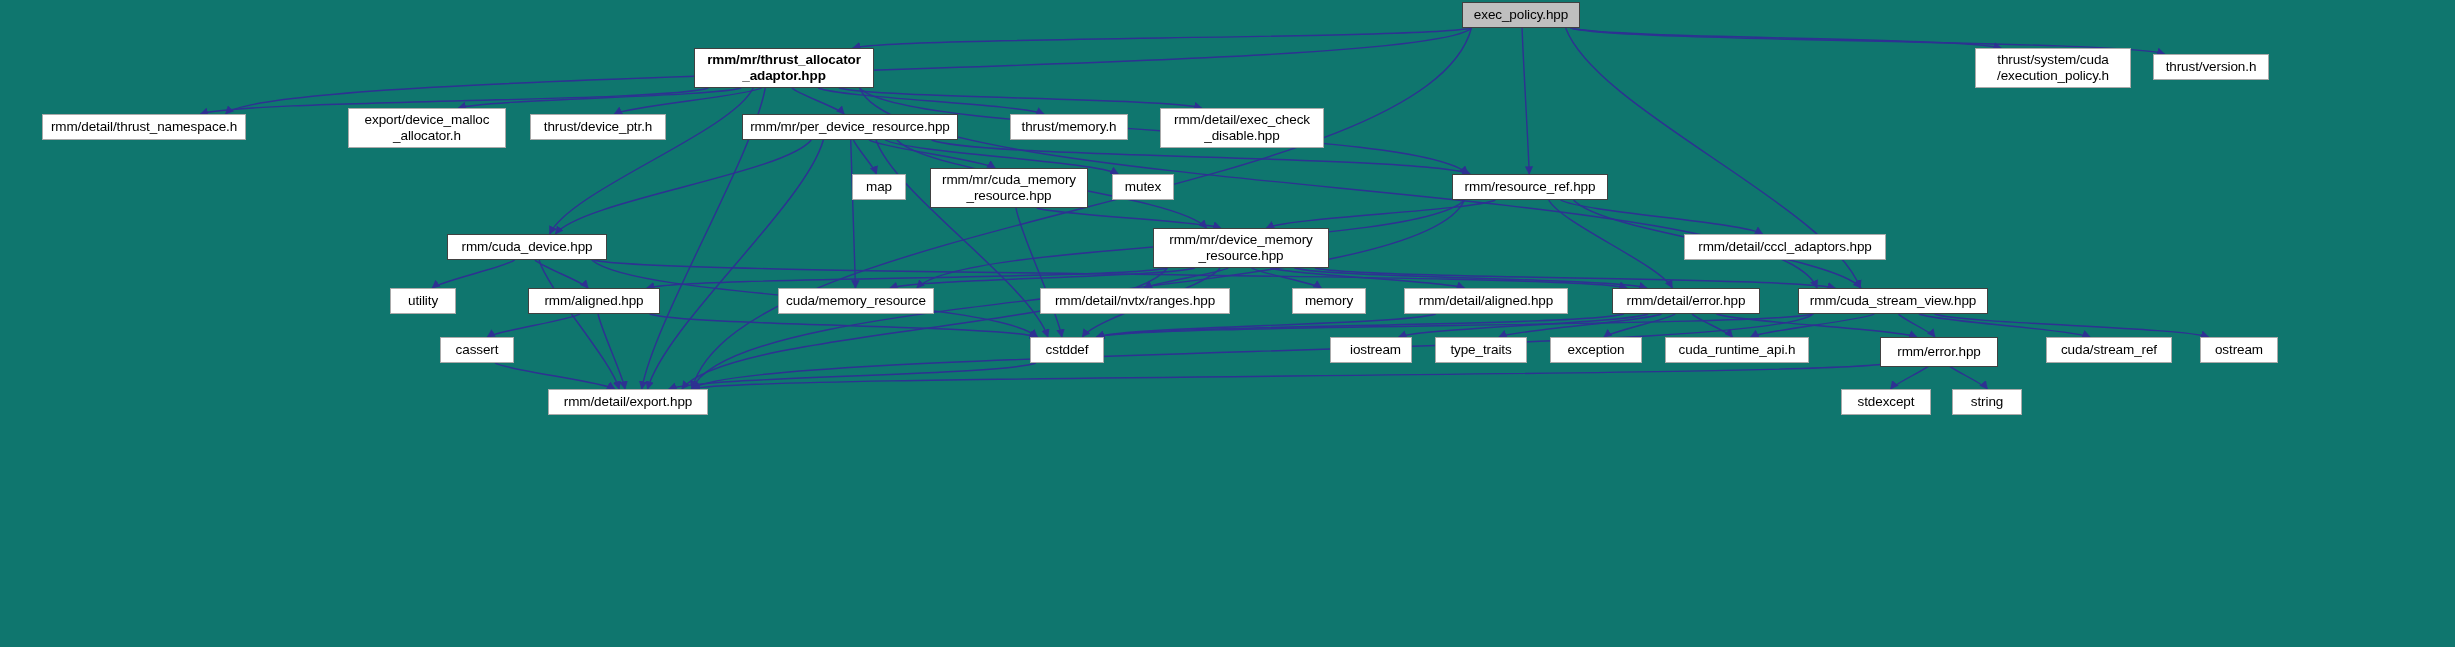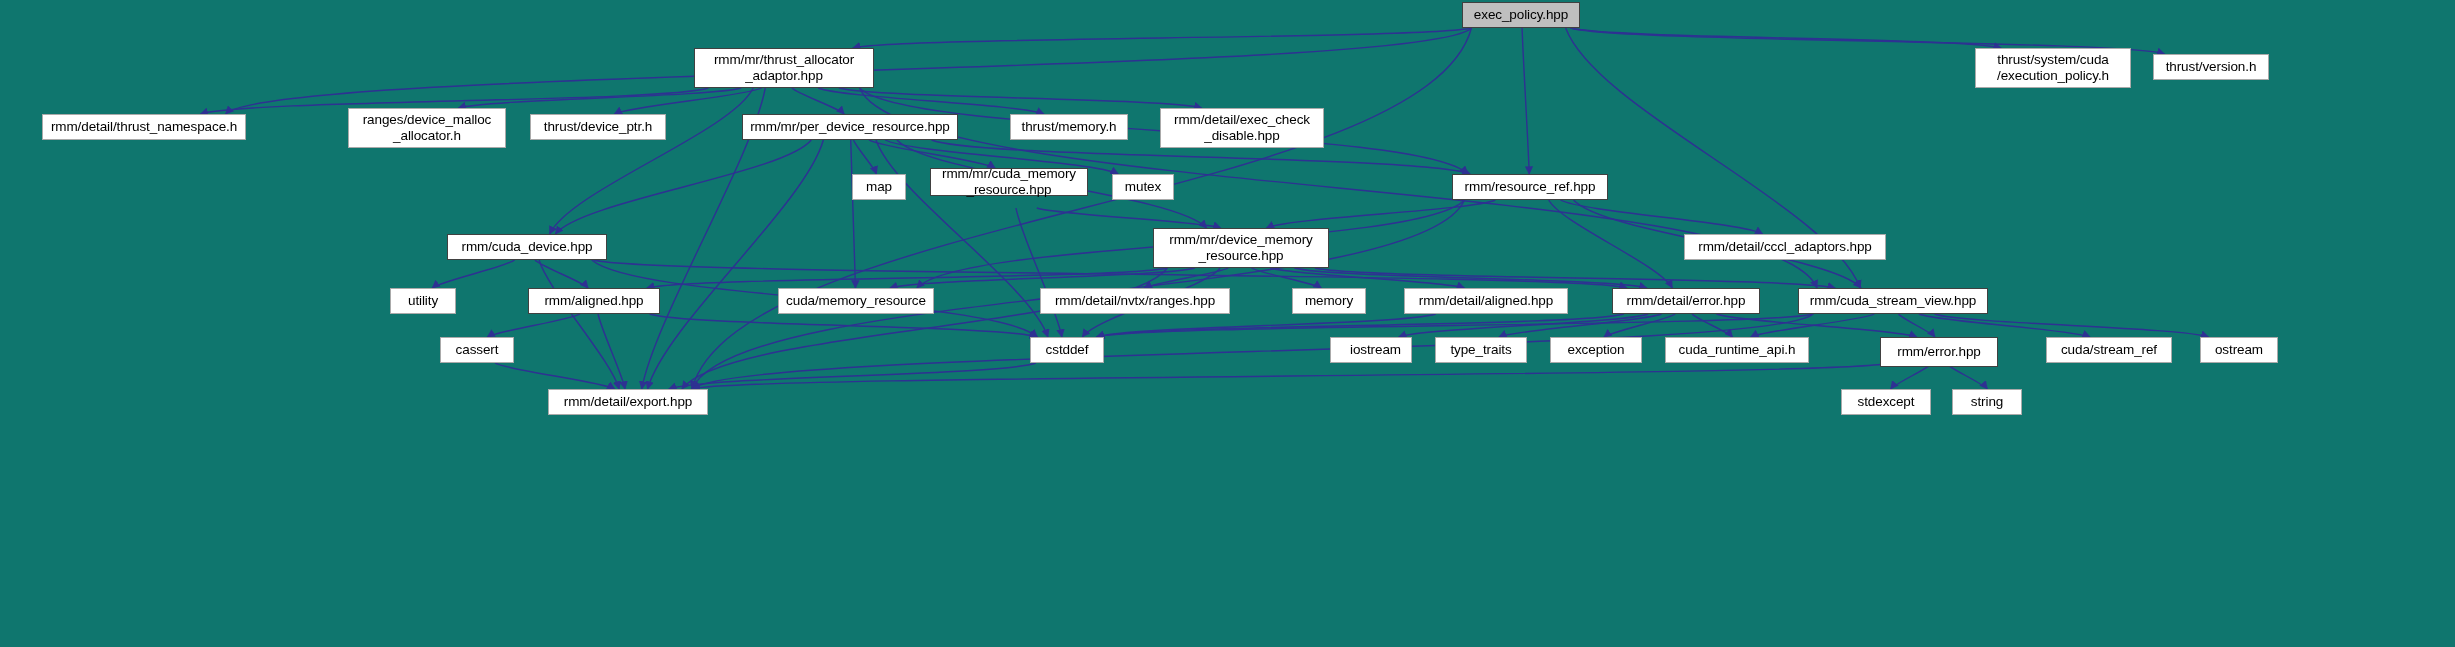--- a/index.html
+++ b/index.html
@@ -112,35 +112,35 @@
         <path d="M1813.2,314 C1767.7,355.25 737.5,347.75 692,389" marker-end="url(#arrow)"></path>
         <path d="M1932.64,363 C1928.23252,368.65602731707315 1895.07148,383.34397268292685 1890.664,389" marker-end="url(#arrow)"></path>
         <path d="M1945.36,363 C1949.76748,368.65602731707315 1982.92852,383.34397268292685 1987.336,389" marker-end="url(#arrow)"></path>
         <path d="M1889.44,363 C1843.94,377.3 737.5,374.7 692,389" marker-end="url(#arrow)"></path>
         <path d="M495.12,363 C507.67716,370.4607570731707 602.15484,381.5392429268293 614.712,389" marker-end="url(#arrow)"></path>
         <path d="M1035.92,363 C997.37156,376.216472195122 707.3404400000001,375.783527804878 668.792,389" marker-end="url(#arrow)"></path>
       </g>
   </svg>
   <div id="node-layer">
       <div class="node root" style="left: 1462px; top: 2px; width: 118px; height: 26px;">exec_policy.hpp</div>
-      <div class="node thick" style="left: 694px; top: 48px; width: 180px; height: 40px;">rmm/mr/thrust_allocator
+      <div class="node thick" style="left: 694px; top: 48px; width: 180px; height: 40px; font-weight: bold;">rmm/mr/thrust_allocator
 _adaptor.hpp</div>
       <div class="node" style="left: 1975px; top: 48px; width: 156px; height: 40px;">thrust/system/cuda
 /execution_policy.h</div>
       <div class="node" style="left: 2153px; top: 54px; width: 116px; height: 26px;">thrust/version.h</div>
       <div class="node" style="left: 42px; top: 114px; width: 204px; height: 26px;">rmm/detail/thrust_namespace.h</div>
-      <div class="node" style="left: 348px; top: 108px; width: 158px; height: 40px;">ranges/device_malloc
+      <div class="node" style="left: 348px; top: 108px; width: 158px; height: 40px;">export/device_malloc
 _allocator.h</div>
       <div class="node" style="left: 530px; top: 114px; width: 136px; height: 26px;">thrust/device_ptr.h</div>
       <div class="node thick" style="left: 742px; top: 114px; width: 216px; height: 26px;">rmm/mr/per_device_resource.hpp</div>
       <div class="node" style="left: 1010px; top: 114px; width: 118px; height: 26px;">thrust/memory.h</div>
       <div class="node" style="left: 1160px; top: 108px; width: 164px; height: 40px;">rmm/detail/exec_check
 _disable.hpp</div>
       <div class="node" style="left: 852px; top: 174px; width: 54px; height: 26px;">map</div>
-      <div class="node thick" style="left: 930px; top: 168px; width: 158px; height: 28px; text-align: center;">rmm/mr/cuda_memory
+      <div class="node thick" style="left: 930px; top: 168px; width: 158px; height: 40px; text-align: center;">rmm/mr/cuda_memory
 _resource.hpp</div>
       <div class="node" style="left: 1112px; top: 174px; width: 62px; height: 26px;">mutex</div>
       <div class="node thick" style="left: 1452px; top: 174px; width: 156px; height: 26px;">rmm/resource_ref.hpp</div>
       <div class="node" style="left: 1684px; top: 234px; width: 202px; height: 26px;">rmm/detail/cccl_adaptors.hpp</div>
       <div class="node thick" style="left: 447px; top: 234px; width: 160px; height: 26px;">rmm/cuda_device.hpp</div>
       <div class="node thick" style="left: 1153px; top: 228px; width: 176px; height: 40px;">rmm/mr/device_memory
 _resource.hpp</div>
       <div class="node" style="left: 390px; top: 288px; width: 66px; height: 26px;">utility</div>
       <div class="node thick" style="left: 528px; top: 288px; width: 132px; height: 26px;">rmm/aligned.hpp</div>
       <div class="node" style="left: 778px; top: 288px; width: 156px; height: 26px;">cuda/memory_resource</div>

